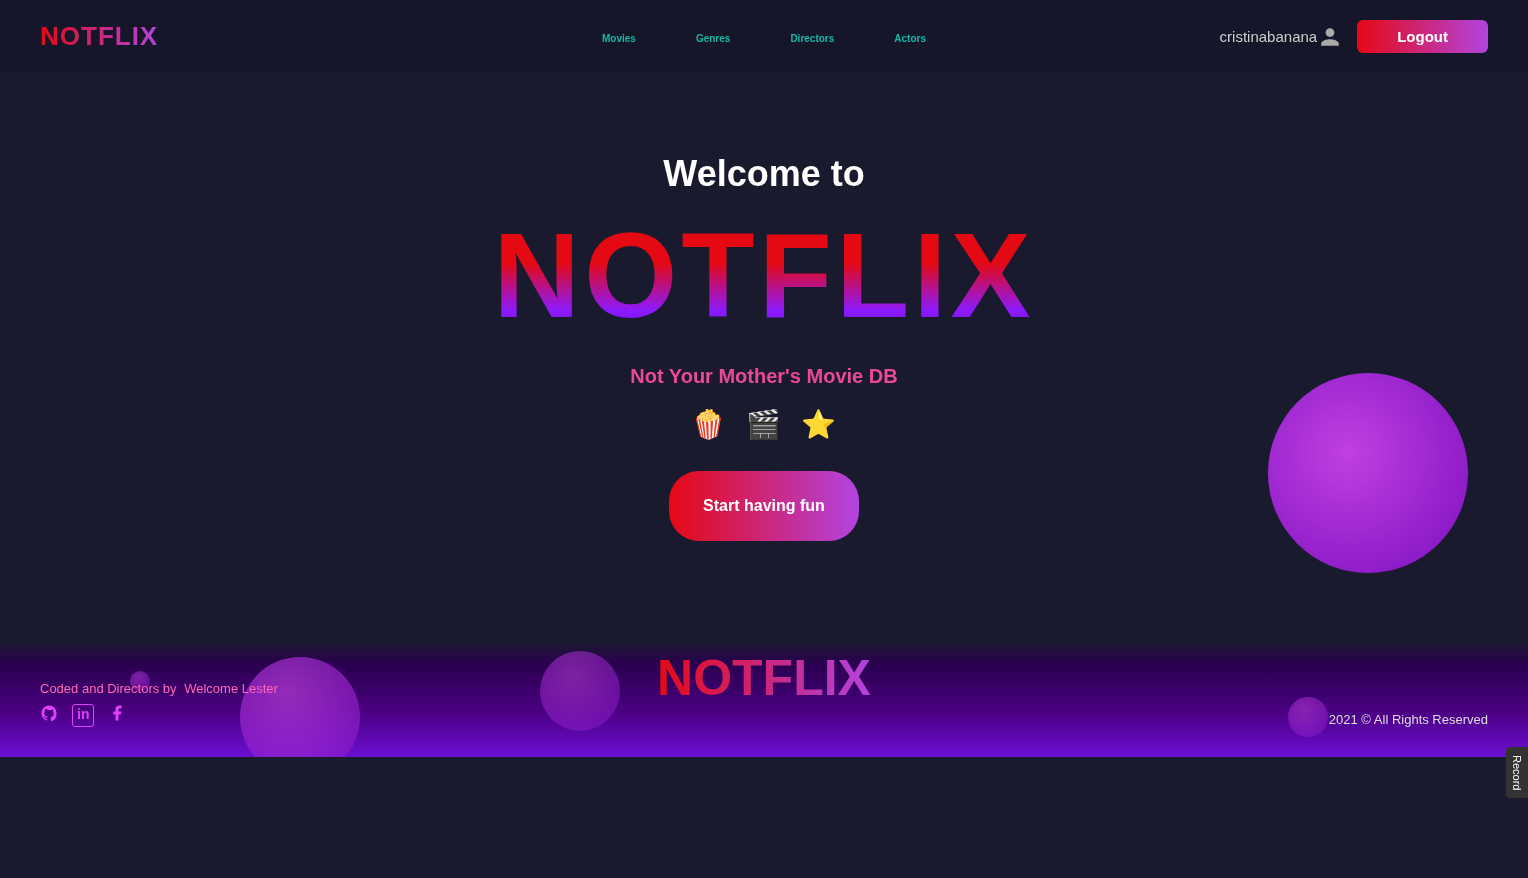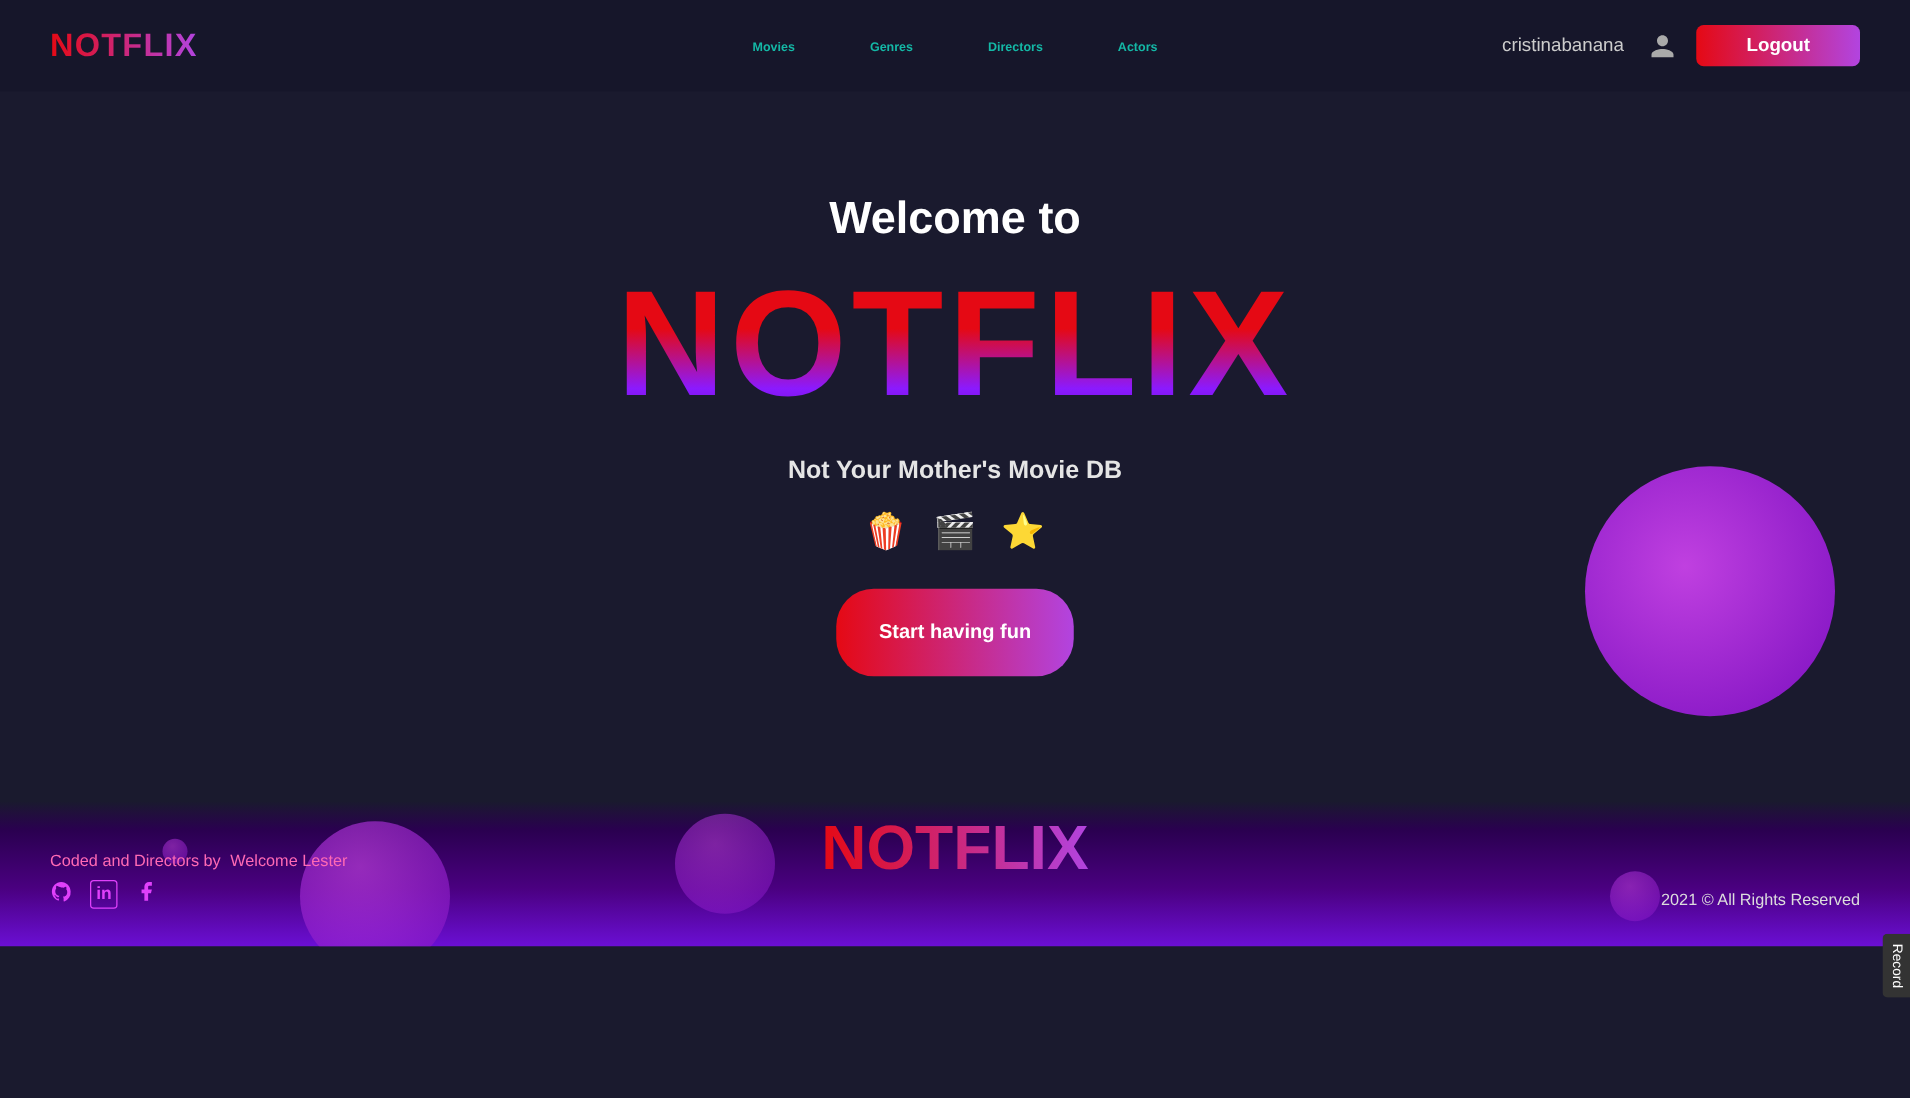--- a/index.html
+++ b/index.html
@@ -53,21 +53,21 @@
 
     .nav-right {
       display: flex;
       align-items: center;
       gap: 16px;
     }
 
     .nav-user {
       display: flex;
       align-items: center;
-      gap: 20px;
+      gap: 2px;
       color: #ccc;
       font-size: 15px;
     }
 
     .user-icon {
       width: 22px;
       height: 22px;
       fill: #aaa;
     }
 
@@ -108,21 +108,21 @@
       -webkit-text-fill-color: transparent;
       background-clip: text;
       letter-spacing: 4px;
       line-height: 1;
       margin-bottom: 30px;
     }
 
     .tagline {
       font-size: 20px;
       font-weight: 700;
-      color: #e5e5e5;
+      color: #ec4899;
       margin-bottom: 20px;
     }
 
     .emoji-row {
       display: flex;
       gap: 20px;
       font-size: 28px;
       margin-bottom: 30px;
     }
 

